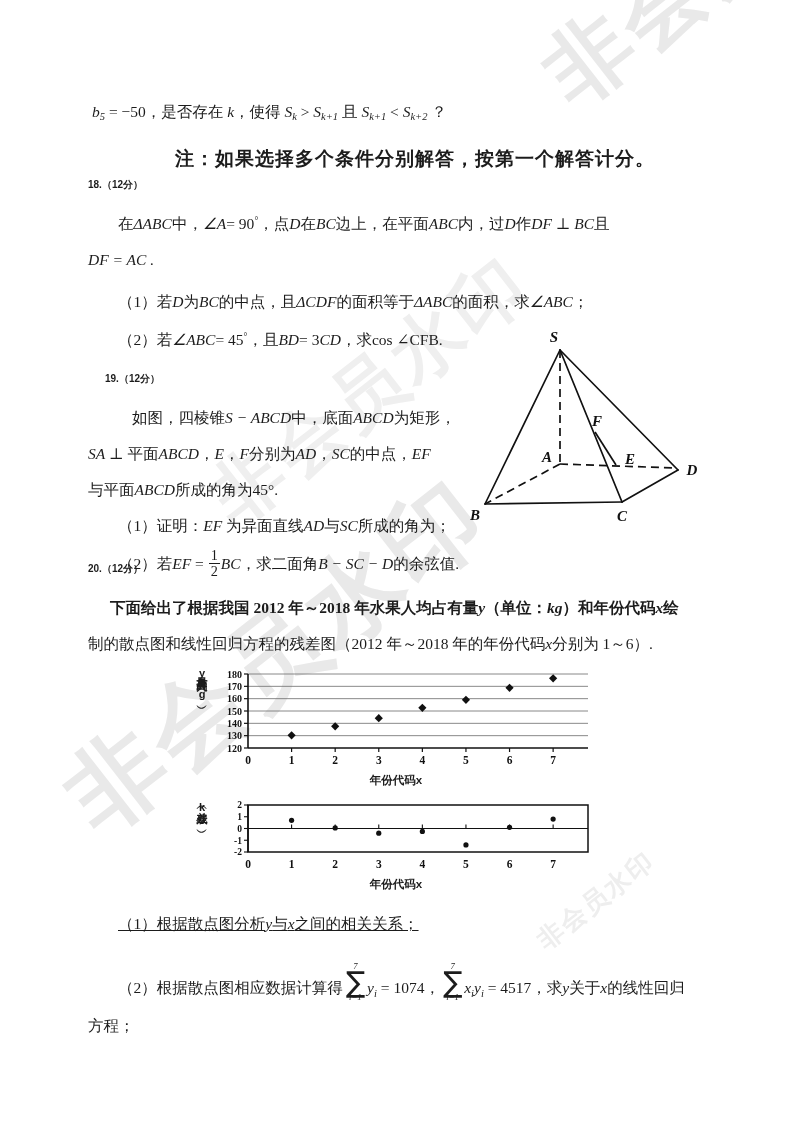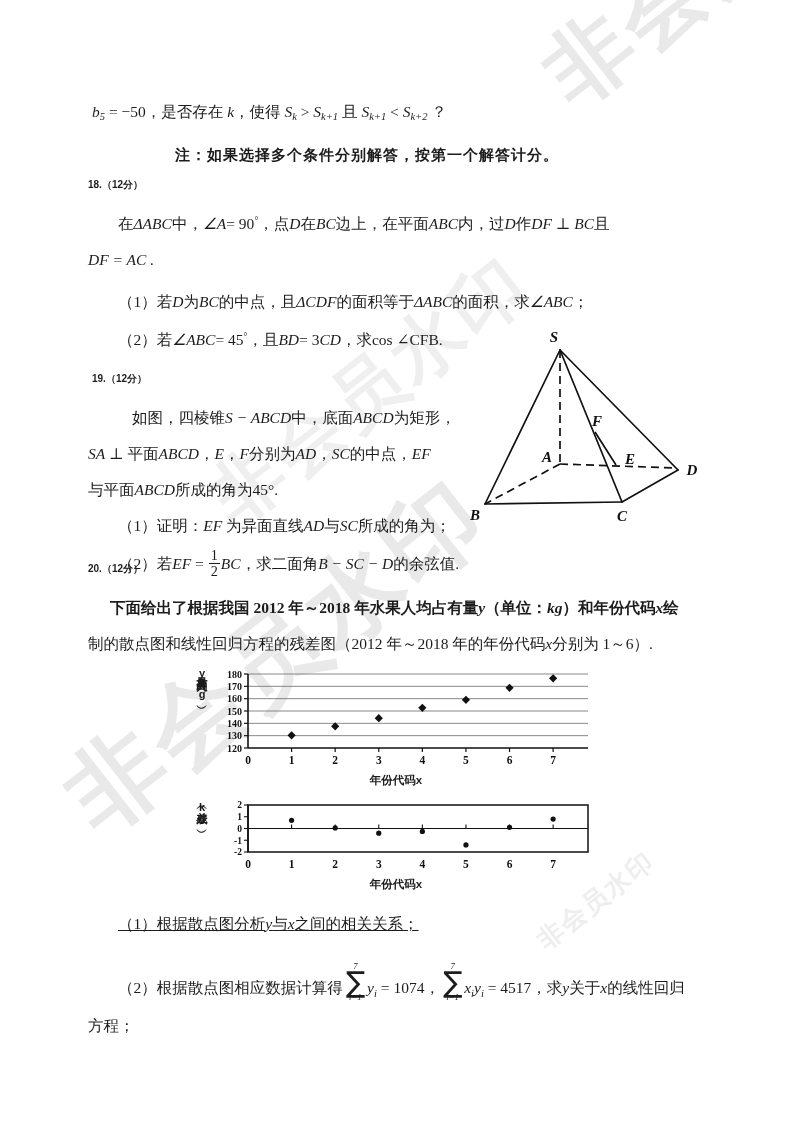--- a/index.html
+++ b/index.html
@@ -55,21 +55,21 @@
   }
   .qnum {
     font-family: "Liberation Sans", "DejaVu Sans", sans-serif;
     font-weight: 700;
     font-size: 10px;
     letter-spacing: 0px;
   }
   .note {
     font-family: Liberation Serif, serif;
     font-weight: 700;
-    font-size: 15px;
+    font-size: 19px;
     letter-spacing: 1px;
   }
   i.mv { font-style: italic; font-family: "Liberation Serif", serif; }
   .sub  { font-size: 0.68em; vertical-align: -0.32em; font-style: italic; }
   .deg  { font-size: 0.62em; vertical-align: 0.55em; }
 
   
   .frac {
     display: inline-block;
     vertical-align: -0.52em;
@@ -167,21 +167,21 @@
     </div>
 
     <div class="blk line" style="left:118px; top:290px;">
       <span>（1）若</span><i class="mv">D</i><span>为</span><i class="mv">BC</i><span>的中点，且</span><i class="mv">ΔCDF</i><span>的面积等于</span><i class="mv">ΔABC</i><span>的面积，求</span><i class="mv">∠ABC</i><span>；</span>
     </div>
 
     <div class="blk line" style="left:118px; top:328px;">
       <span>（2）若</span><i class="mv">∠ABC</i><span>= 45</span><span class="deg">°</span><span>，且</span><i class="mv">BD</i><span>= 3</span><i class="mv">CD</i><span>，求</span><span>cos ∠CFB</span><span>.</span>
     </div>
 
-    <div class="blk qnum" style="left:92px; top:372px;">19.（12分）</div>
+    <div class="blk qnum" style="left:105px; top:372px;">19.（12分）</div>
 
     <div class="blk line" style="left:132px; top:406px;">
       <span>如图，四棱锥</span><i class="mv">S − ABCD</i><span>中，底面</span><i class="mv">ABCD</i><span>为矩形，</span>
     </div>
 
     <div class="blk line" style="left:88px; top:442px;">
       <i class="mv">SA</i> <span>⊥</span> <span>平面</span><i class="mv">ABCD</i><span>，</span><i class="mv">E</i><span>，</span><i class="mv">F</i><span>分别为</span><i class="mv">AD</i><span>，</span><i class="mv">SC</i><span>的中点，</span><i class="mv">EF</i>
     </div>
 
     <div class="blk line" style="left:88px; top:478px;">

